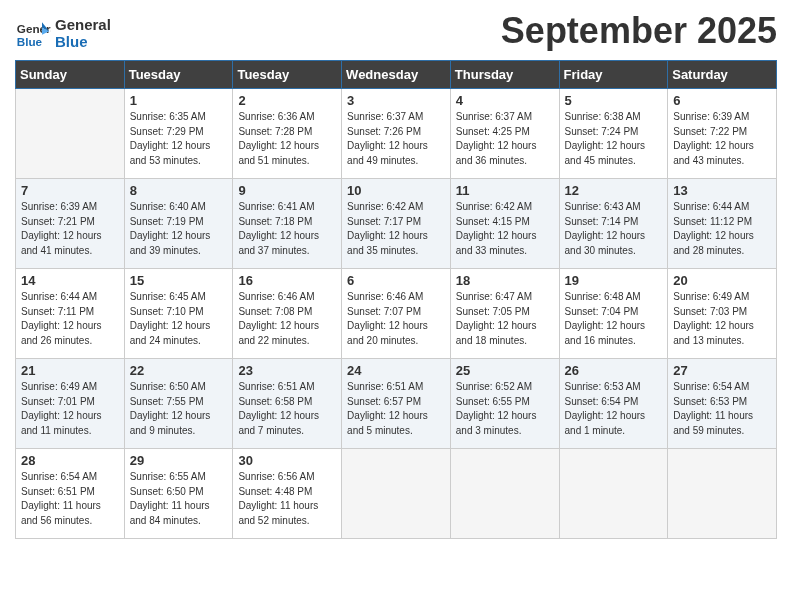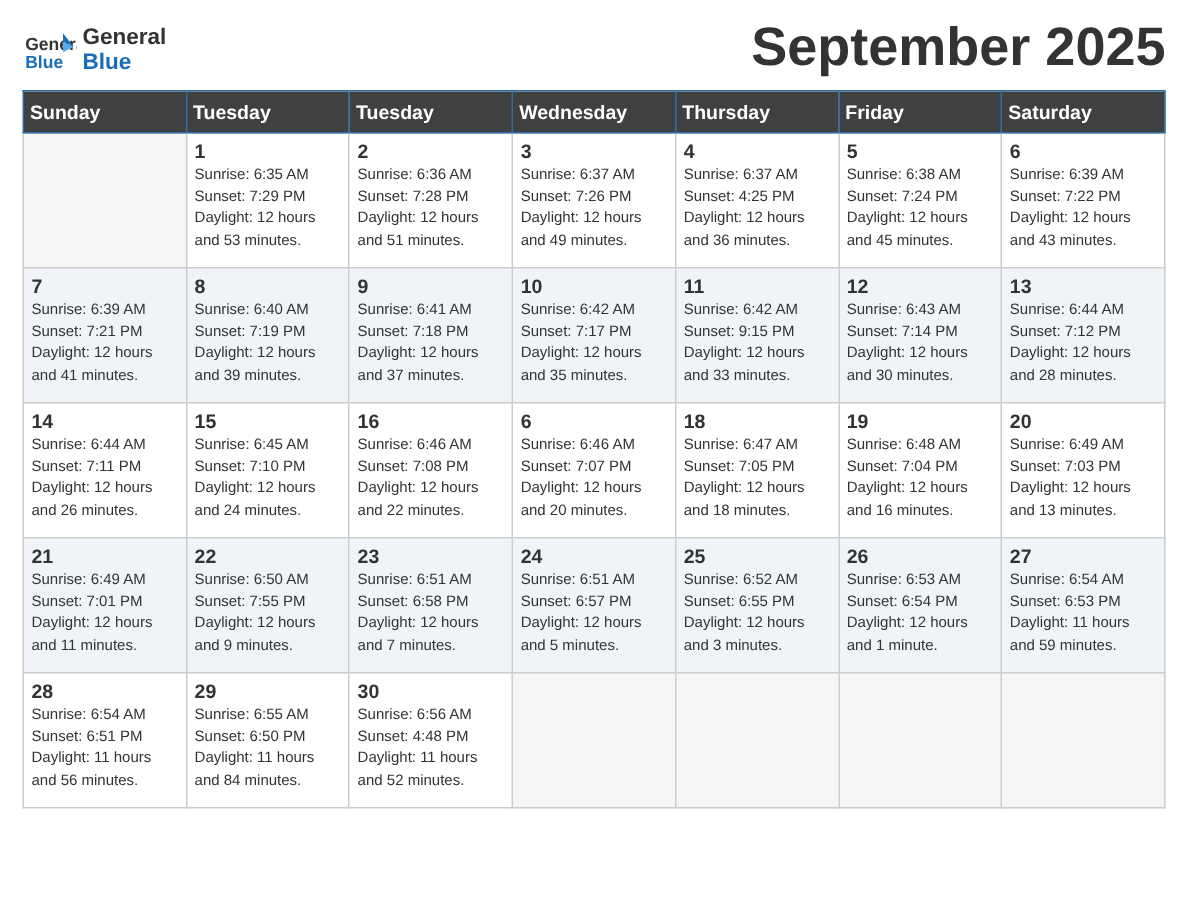--- a/index.html
+++ b/index.html
@@ -204,39 +204,39 @@
             <div>Sunrise: 6:42 AM</div>
             <div>Sunset: 7:17 PM</div>
             <div>Daylight: 12 hours</div>
             <div>and 35 minutes.</div>
           </div>
         </td>
         <td>
           <span class="day-number">11</span>
           <div class="day-info">
             <div>Sunrise: 6:42 AM</div>
-            <div>Sunset: 9:15 PM</div>
+            <div>Sunset: 4:15 PM</div>
             <div>Daylight: 12 hours</div>
             <div>and 33 minutes.</div>
           </div>
         </td>
         <td>
           <span class="day-number">12</span>
           <div class="day-info">
             <div>Sunrise: 6:43 AM</div>
             <div>Sunset: 7:14 PM</div>
             <div>Daylight: 12 hours</div>
             <div>and 30 minutes.</div>
           </div>
         </td>
         <td>
           <span class="day-number">13</span>
           <div class="day-info">
             <div>Sunrise: 6:44 AM</div>
-            <div>Sunset: 7:12 PM</div>
+            <div>Sunset: 11:12 PM</div>
             <div>Daylight: 12 hours</div>
             <div>and 28 minutes.</div>
           </div>
         </td>
       </tr>
       <tr>
         <td>
           <span class="day-number">14</span>
           <div class="day-info">
             <div>Sunrise: 6:44 AM</div>

